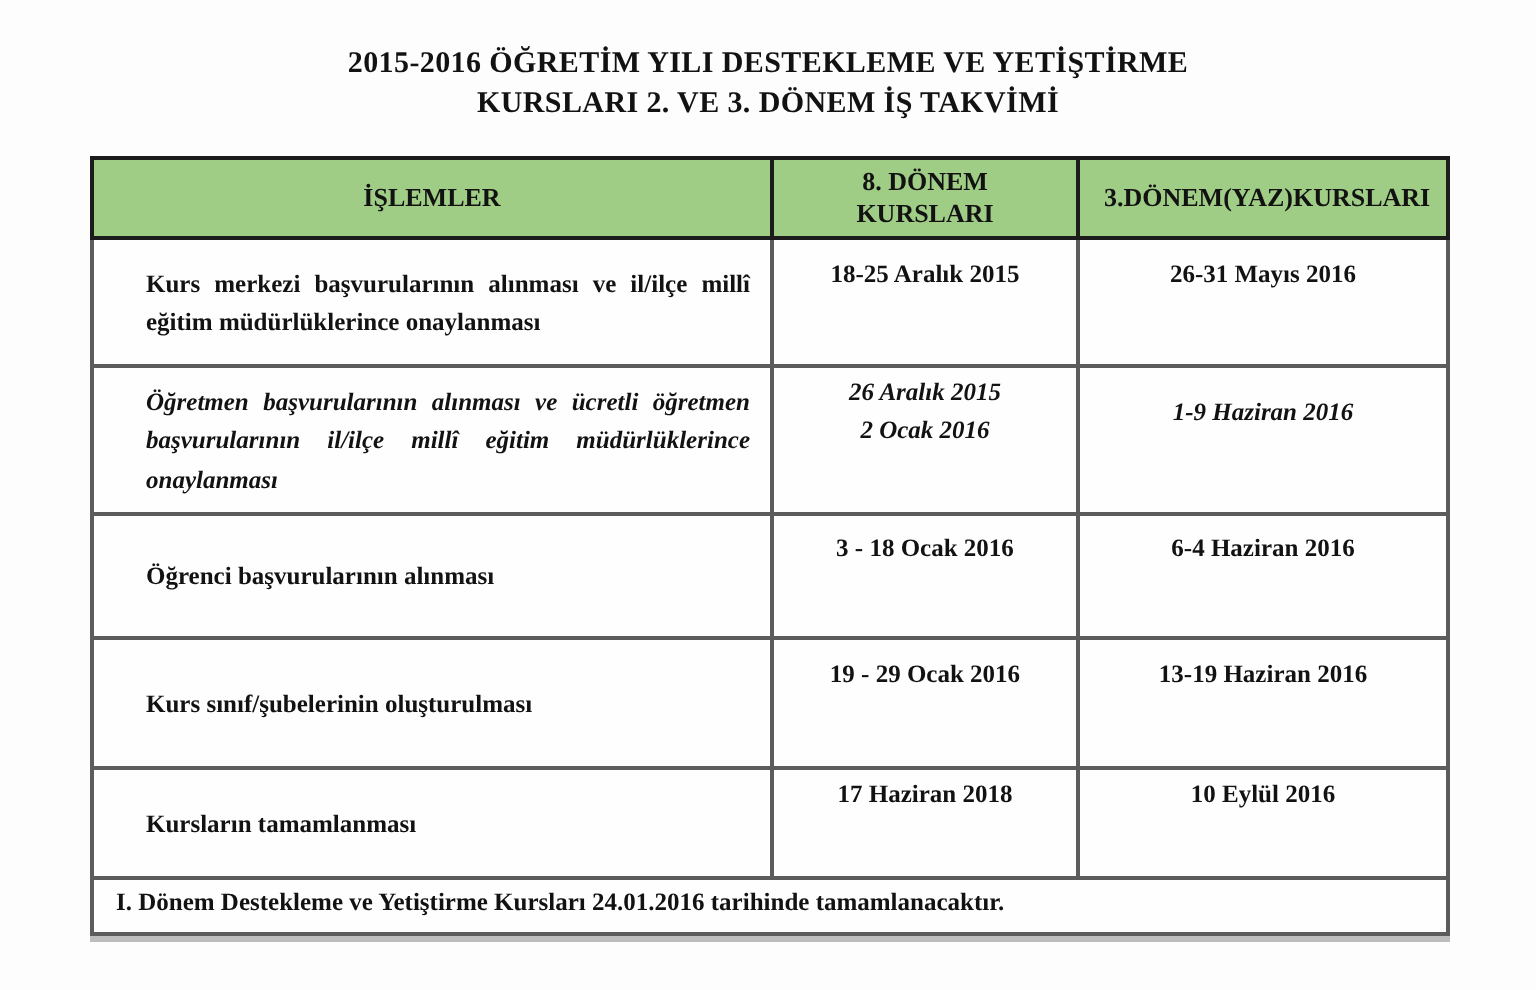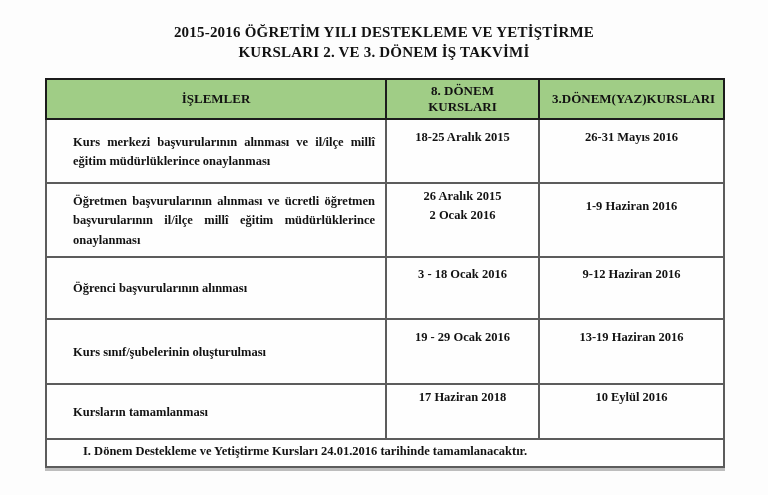--- a/index.html
+++ b/index.html
@@ -63,29 +63,29 @@
     line-height: 1.55;
     margin-top: 25px;
   }
   td.date {
     text-align: center;
     white-space: pre-line;
     padding: 0 4px 28px 4px;
     line-height: 1.5;
   }
   tr.r1 { height: 64px; }
-  tr.r2 { height: 74px; }
+  tr.r2 { height: 74px; font-style: italic; }
   tr.r3 { height: 62px; }
   tr.r4 { height: 65px; }
   tr.r5 { height: 48px; }
   tr.r6 { height: 55px; }
   tr.rf { height: 28px; }
   td.footnote {
     text-align: left;
-    padding: 2px 8px 6px 36px;
+    padding: 2px 8px 6px 11px;
     vertical-align: middle;
   }
 </style>
 </head>
 <body>
 
 <div class="page">
 
   <div class="doc-title">
     <div>2015-2016 ÖĞRETİM YILI DESTEKLEME VE YETİŞTİRME</div>
@@ -113,21 +113,21 @@
       </tr>
       <tr class="r2">
         <td class="task">Öğretmen başvurularının alınması ve ücretli öğretmen başvurularının il/ilçe millî eğitim müdürlüklerince onaylanması</td>
         <td class="date">26 Aralık 2015
 2 Ocak 2016</td>
         <td class="date">1-9 Haziran 2016</td>
       </tr>
       <tr class="r3">
         <td class="task">Öğrenci başvurularının alınması</td>
         <td class="date">3 - 18 Ocak 2016</td>
-        <td class="date">9-12 Haziran 2016</td>
+        <td class="date">6-4 Haziran 2016</td>
       </tr>
       <tr class="r4">
         <td class="task">Kurs sınıf/şubelerinin oluşturulması</td>
         <td class="date">19 - 29 Ocak 2016</td>
         <td class="date">13-19 Haziran 2016</td>
       </tr>
       <tr class="r6">
         <td class="task">Kursların tamamlanması</td>
         <td class="date">17 Haziran 2018</td>
         <td class="date">10 Eylül 2016</td>

